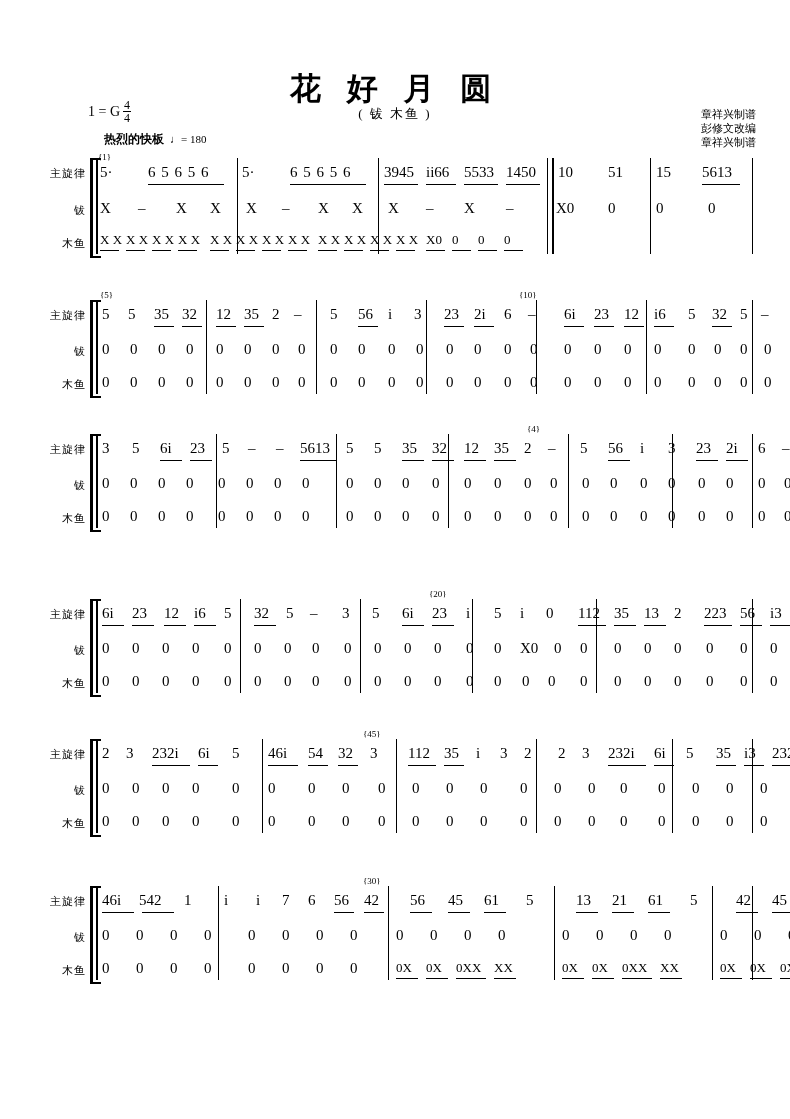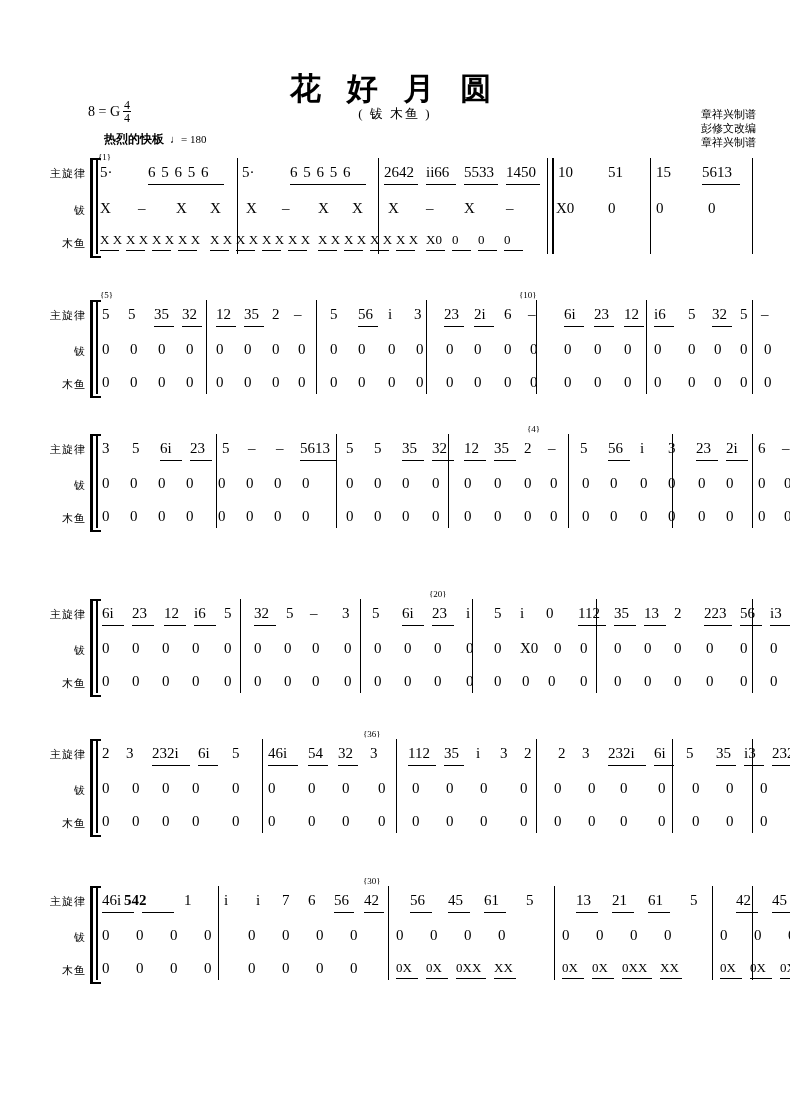--- a/index.html
+++ b/index.html
@@ -145,21 +145,21 @@
 </style>
 </head>
 <body>
 
 <div class="page">
 
   <div class="title">花 好 月 圆</div>
   <div class="subtitle">( 钹 木鱼 )</div>
 
   <div class="keysig">
-    <span>8 = G</span><span class="frac"><span class="num">4</span><span class="den">4</span></span>
+    <span>1 = G</span><span class="frac"><span class="num">4</span><span class="den">4</span></span>
   </div>
 
   <div class="tempo">
     <span>热烈的快板</span><span class="mark">♩= 180</span>
   </div>
 
   <div class="credits">
     <div>章祥兴制谱</div>
     <div>彭修文改编</div>
     <div>章祥兴制谱</div>
@@ -173,21 +173,21 @@
 
     <div class="measnum" style="left:98px;top:2px;">{1}</div>
 
     <div class="row" style="top:14px;">
       <span class="cell" style="left:4px;">5·</span>
       <span class="cell" style="left:52px;letter-spacing:1px;">6 5 6 5 6</span>
       <div class="beam" style="left:52px;top:20px;width:76px;"></div>
       <span class="cell" style="left:146px;">5·</span>
       <span class="cell" style="left:194px;letter-spacing:1px;">6 5 6 5 6</span>
       <div class="beam" style="left:194px;top:20px;width:76px;"></div>
-      <span class="cell" style="left:288px;">2642</span>
+      <span class="cell" style="left:288px;">3945</span>
       <div class="beam" style="left:288px;top:20px;width:34px;"></div>
       <span class="cell" style="left:330px;">ii66</span>
       <div class="beam" style="left:330px;top:20px;width:30px;"></div>
       <span class="cell" style="left:368px;">5533</span>
       <div class="beam" style="left:368px;top:20px;width:34px;"></div>
       <span class="cell" style="left:410px;">1450</span>
       <div class="beam" style="left:410px;top:20px;width:34px;"></div>
       <span class="cell" style="left:462px;">10</span>
       <span class="cell" style="left:512px;">51</span>
       <span class="cell" style="left:560px;">15</span>
@@ -590,21 +590,21 @@
     <div class="barline" style="left:596px;top:14px;height:94px;"></div>
     <div class="barline" style="left:752px;top:14px;height:94px;"></div>
   </div>
 
   <div class="system" style="top:725px;height:110px;">
     <div class="brace" style="left:90px;top:14px;height:94px;"></div>
     <div class="lbl" style="left:30px;top:22px;">主旋律</div>
     <div class="lbl" style="left:30px;top:58px;">钹</div>
     <div class="lbl" style="left:30px;top:91px;">木鱼</div>
 
-    <div class="measnum" style="left:363px;top:4px;">{36}</div>
+    <div class="measnum" style="left:363px;top:4px;">{45}</div>
 
     <div class="row" style="top:20px;">
       <span class="cell" style="left:6px;">2</span>
       <span class="cell" style="left:30px;">3</span>
       <span class="cell" style="left:56px;">232i</span>
       <div class="beam" style="left:56px;top:20px;width:38px;"></div>
       <span class="cell" style="left:102px;">6i</span>
       <div class="beam" style="left:102px;top:20px;width:20px;"></div>
       <span class="cell" style="left:136px;">5</span>
       <span class="cell" style="left:172px;">46i</span>
@@ -697,21 +697,21 @@
     <div class="brace" style="left:90px;top:14px;height:94px;"></div>
     <div class="lbl" style="left:30px;top:22px;">主旋律</div>
     <div class="lbl" style="left:30px;top:58px;">钹</div>
     <div class="lbl" style="left:30px;top:91px;">木鱼</div>
 
     <div class="measnum" style="left:363px;top:4px;">{30}</div>
 
     <div class="row" style="top:20px;">
       <span class="cell" style="left:6px;">46i</span>
       <div class="beam" style="left:6px;top:20px;width:32px;"></div>
-      <span class="cell" style="left:28px;font-weight:bold;">542</span>
+      <span class="cell" style="left:43px;">542</span>
       <div class="beam" style="left:46px;top:20px;width:32px;"></div>
       <span class="cell" style="left:88px;">1</span>
       <span class="cell" style="left:128px;">i</span>
       <span class="cell" style="left:160px;">i</span>
       <span class="cell" style="left:186px;">7</span>
       <span class="cell" style="left:212px;">6</span>
       <span class="cell" style="left:238px;">56</span>
       <div class="beam" style="left:238px;top:20px;width:20px;"></div>
       <span class="cell" style="left:268px;">42</span>
       <div class="beam" style="left:268px;top:20px;width:20px;"></div>

